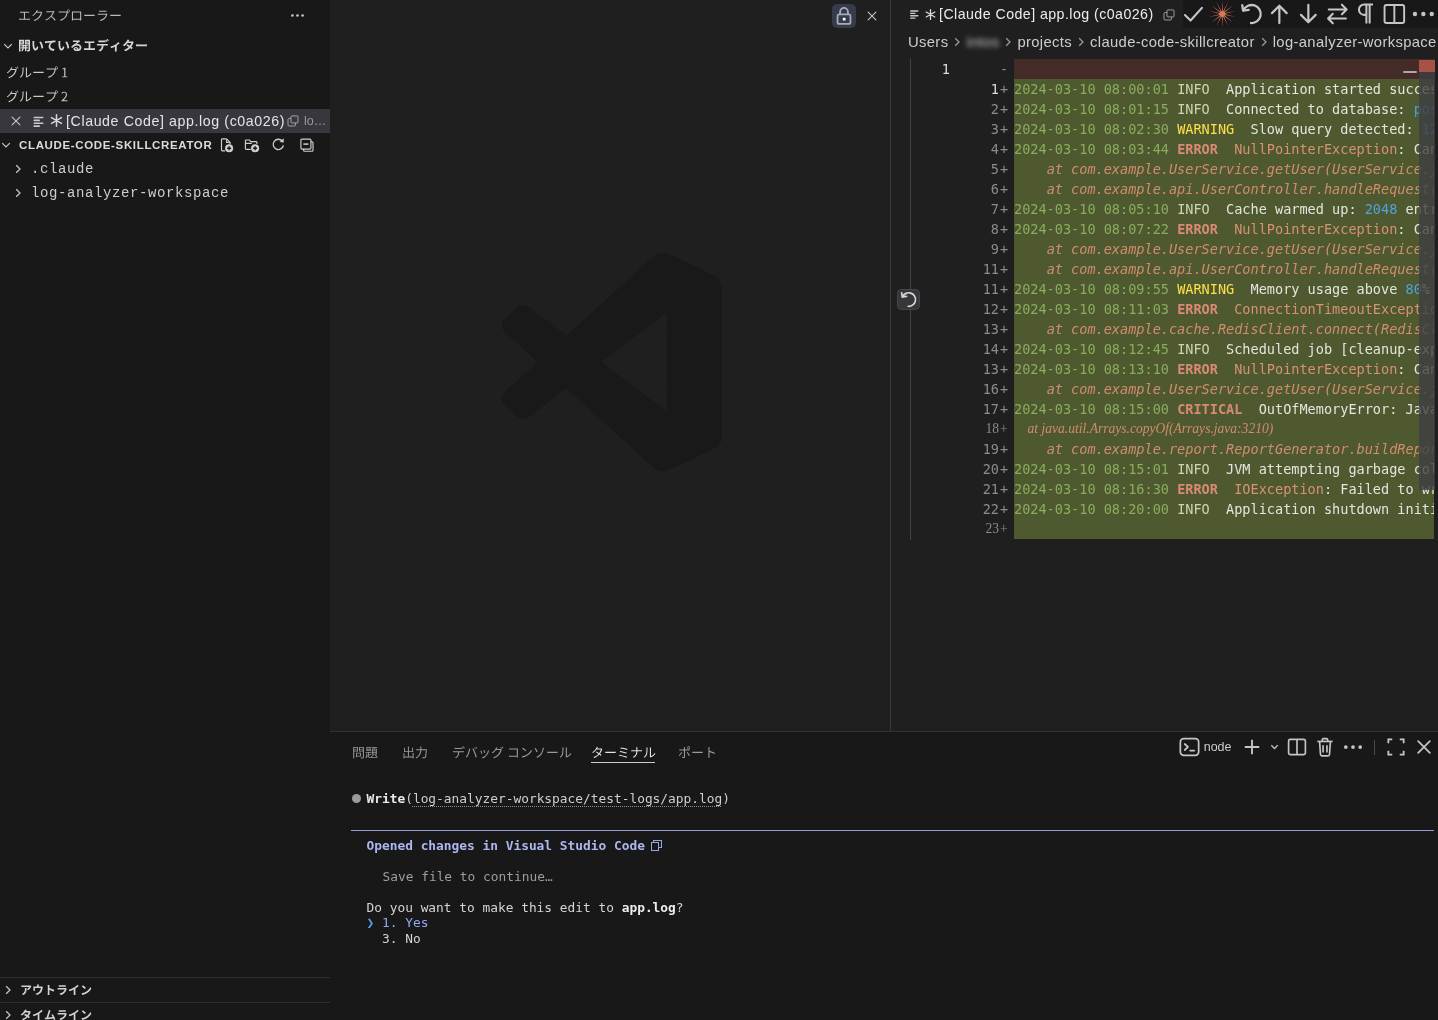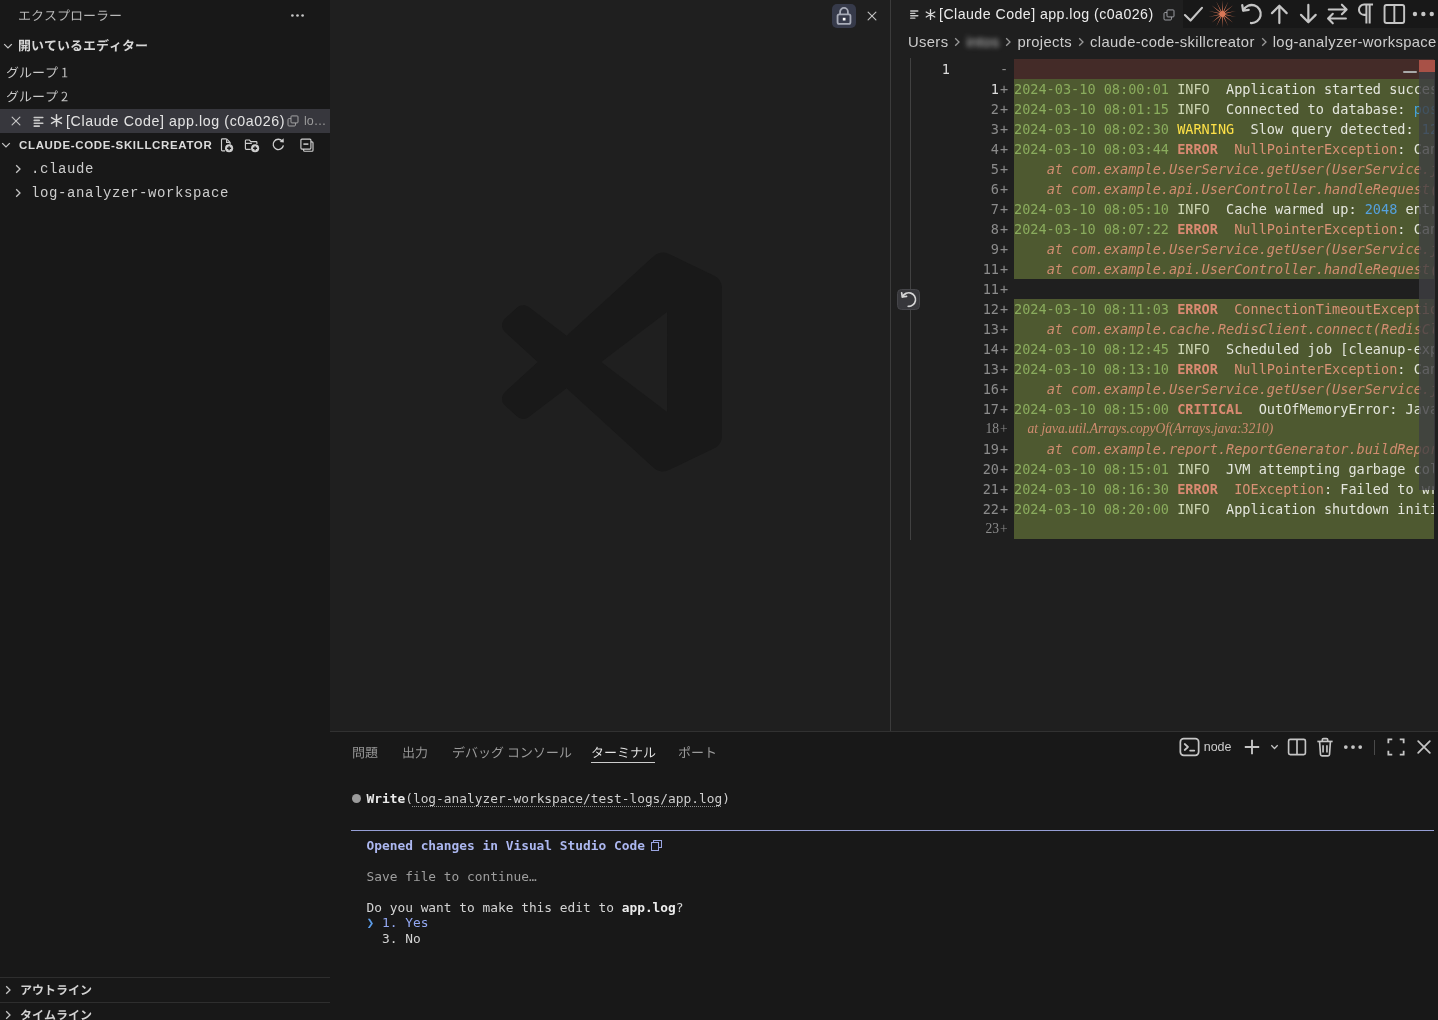--- a/index.html
+++ b/index.html
@@ -100,21 +100,21 @@
 #terminal { position:absolute; left:21px; top:59px; width:1085px;
   font-family:"DejaVu Sans Mono",monospace; font-size:12.85px; }
 .tl { position:relative; height:15.5px; line-height:15.5px; white-space:pre; padding-left:15.5px; }
 .tl.divider { padding:0; }
 .tl.divider .ln { position:absolute; left:0; right:2px; top:7.5px; height:1px; background:#959ed4; }
 .tl .bullet { position:absolute; left:0.5px; top:3.2px; width:9px; height:9px; border-radius:50%; background:#9b9b9b; }
 .t-b { font-weight:bold; color:#eaeaea; }
 .t-p { color:#cfcfcf; }
 .t-path { color:#cfcfcf; text-decoration:underline dotted; text-decoration-thickness:1.2px; text-underline-offset:3px; text-decoration-color:#8f8f8f; }
 .t-head { font-weight:bold; color:#acb7f0; }
-.t-dim { color:#9e9e9e; }
+.t-dim { color:#9e9e9e;margin-left:16px; }
 .t-dim2 { color:#8b8b8b; }
 .t-w { color:#d4d4d4; }
 .t-wb { font-weight:bold; color:#ececec; }
 .t-prompt { color:#5c9ce8; }
 .t-sel { color:#93a8f2; }
 .csq { display:inline-block; position:relative; width:11px; height:11px; margin-left:6px; top:1px; }
 .csq::before { content:""; position:absolute; right:0; top:0; width:6.5px; height:6.5px; border:1.1px solid #9aa5e0; }
 .csq::after { content:""; position:absolute; left:0; bottom:0; width:6.5px; height:6.5px; border:1.1px solid #9aa5e0; background:#181818; }
 </style>
 </head>
@@ -436,21 +436,21 @@
           <div class="dr" style="top: 20px;"><span class="go"></span><span class="gn bright">1</span><span class="gs">+</span><span class="dc add"><span class="s-ts">2024-03-10 08:00:01 </span><span class="s-info">INFO</span><span class="s-msg">  Application started successfully</span></span></div>
           <div class="dr" style="top: 40px;"><span class="go"></span><span class="gn">2</span><span class="gs">+</span><span class="dc add"><span class="s-ts">2024-03-10 08:01:15 </span><span class="s-info">INFO</span><span class="s-msg">  Connected to database: </span><span class="s-str">postgresql://localhost:5432</span></span></div>
           <div class="dr" style="top: 60px;"><span class="go"></span><span class="gn">3</span><span class="gs">+</span><span class="dc add"><span class="s-ts">2024-03-10 08:02:30 </span><span class="s-warn">WARNING</span><span class="s-msg">  Slow query detected: </span><span class="s-num">1250</span></span></div>
           <div class="dr" style="top: 80px;"><span class="go"></span><span class="gn">4</span><span class="gs">+</span><span class="dc add"><span class="s-ts">2024-03-10 08:03:44 </span><span class="s-err">ERROR</span><span class="s-msg">  </span><span class="s-exc">NullPointerException</span><span class="s-msg">: Cannot invoke method on null object</span></span></div>
           <div class="dr" style="top: 100px;"><span class="go"></span><span class="gn">5</span><span class="gs">+</span><span class="dc add"><span class="s-msg">    </span><span class="s-at">at com.example.UserService.getUser(UserService.java:45)</span></span></div>
           <div class="dr" style="top: 120px;"><span class="go"></span><span class="gn">6</span><span class="gs">+</span><span class="dc add"><span class="s-msg">    </span><span class="s-at">at com.example.api.UserController.handleRequest(UserController.java:89)</span></span></div>
           <div class="dr" style="top: 140px;"><span class="go"></span><span class="gn">7</span><span class="gs">+</span><span class="dc add"><span class="s-ts">2024-03-10 08:05:10 </span><span class="s-info">INFO</span><span class="s-msg">  Cache warmed up: </span><span class="s-num">2048</span><span class="s-msg"> entries loaded</span></span></div>
           <div class="dr" style="top: 160px;"><span class="go"></span><span class="gn">8</span><span class="gs">+</span><span class="dc add"><span class="s-ts">2024-03-10 08:07:22 </span><span class="s-err">ERROR</span><span class="s-msg">  </span><span class="s-exc">NullPointerException</span><span class="s-msg">: Cannot invoke method on null object</span></span></div>
           <div class="dr" style="top: 180px;"><span class="go"></span><span class="gn">9</span><span class="gs">+</span><span class="dc add"><span class="s-msg">    </span><span class="s-at">at com.example.UserService.getUser(UserService.java:45)</span></span></div>
           <div class="dr" style="top: 200px;"><span class="go"></span><span class="gn">11</span><span class="gs">+</span><span class="dc add"><span class="s-msg">    </span><span class="s-at">at com.example.api.UserController.handleRequest(UserController.java:89)</span></span></div>
-          <div class="dr" style="top: 220px;"><span class="go"></span><span class="gn">11</span><span class="gs">+</span></div>
+          <div class="dr" style="top: 220px;"><span class="go"></span><span class="gn">11</span><span class="gs">+</span><span class="dc add"><span class="s-ts">2024-03-10 08:09:55 </span><span class="s-warn">WARNING</span><span class="s-msg">  Memory usage above </span><span class="s-num">80</span><span class="s-msg">%</span></span></div>
           <div class="dr" style="top: 240px;"><span class="go"></span><span class="gn">12</span><span class="gs">+</span><span class="dc add"><span class="s-ts">2024-03-10 08:11:03 </span><span class="s-err">ERROR</span><span class="s-msg">  </span><span class="s-exc">ConnectionTimeoutException</span></span></div>
           <div class="dr" style="top: 260px;"><span class="go"></span><span class="gn">13</span><span class="gs">+</span><span class="dc add"><span class="s-msg">    </span><span class="s-at">at com.example.cache.RedisClient.connect(RedisClient.java:112)</span></span></div>
           <div class="dr" style="top: 280px;"><span class="go"></span><span class="gn">14</span><span class="gs">+</span><span class="dc add"><span class="s-ts">2024-03-10 08:12:45 </span><span class="s-info">INFO</span><span class="s-msg">  Scheduled job [cleanup-expired-sessions] completed</span></span></div>
           <div class="dr" style="top: 300px;"><span class="go"></span><span class="gn">13</span><span class="gs">+</span><span class="dc add"><span class="s-ts">2024-03-10 08:13:10 </span><span class="s-err">ERROR</span><span class="s-msg">  </span><span class="s-exc">NullPointerException</span><span class="s-msg">: Cannot invoke method on null object</span></span></div>
           <div class="dr" style="top: 320px;"><span class="go"></span><span class="gn">16</span><span class="gs">+</span><span class="dc add"><span class="s-msg">    </span><span class="s-at">at com.example.UserService.getUser(UserService.java:45)</span></span></div>
           <div class="dr" style="top: 340px;"><span class="go"></span><span class="gn">17</span><span class="gs">+</span><span class="dc add"><span class="s-ts">2024-03-10 08:15:00 </span><span class="s-err">CRITICAL</span><span class="s-msg">  OutOfMemoryError: Java heap space</span></span></div>
           <div class="dr" style="top: 360px; font-family: Liberation Serif, serif;"><span class="go"></span><span class="gn">18</span><span class="gs">+</span><span class="dc add"><span class="s-msg">    </span><span class="s-at">at java.util.Arrays.copyOf(Arrays.java:3210)</span></span></div>
           <div class="dr" style="top: 380px;"><span class="go"></span><span class="gn">19</span><span class="gs">+</span><span class="dc add"><span class="s-msg">    </span><span class="s-at">at com.example.report.ReportGenerator.buildReport(ReportGenerator.java:88)</span></span></div>
           <div class="dr" style="top: 400px;"><span class="go"></span><span class="gn">20</span><span class="gs">+</span><span class="dc add"><span class="s-ts">2024-03-10 08:15:01 </span><span class="s-info">INFO</span><span class="s-msg">  JVM attempting garbage collection</span></span></div>
           <div class="dr" style="top: 420px;"><span class="go"></span><span class="gn">21</span><span class="gs">+</span><span class="dc add"><span class="s-ts">2024-03-10 08:16:30 </span><span class="s-err">ERROR</span><span class="s-msg">  </span><span class="s-exc">IOException</span><span class="s-msg">: Failed to write report to disk</span></span></div>

